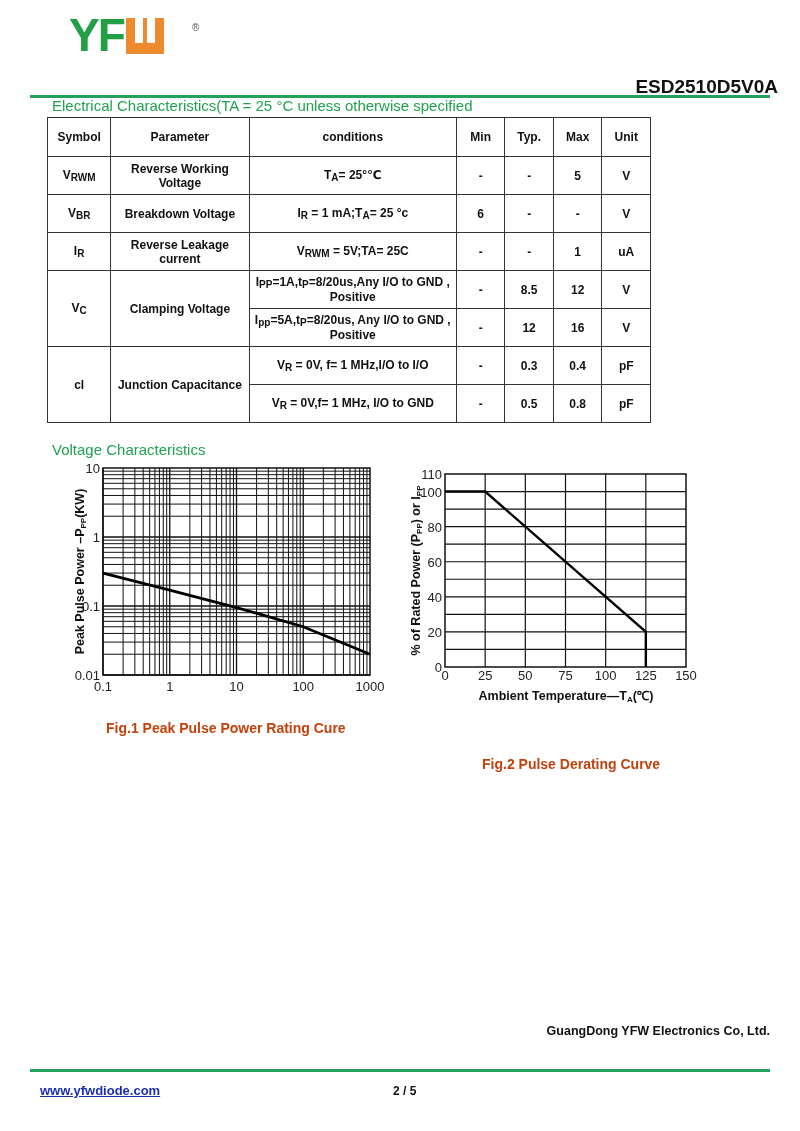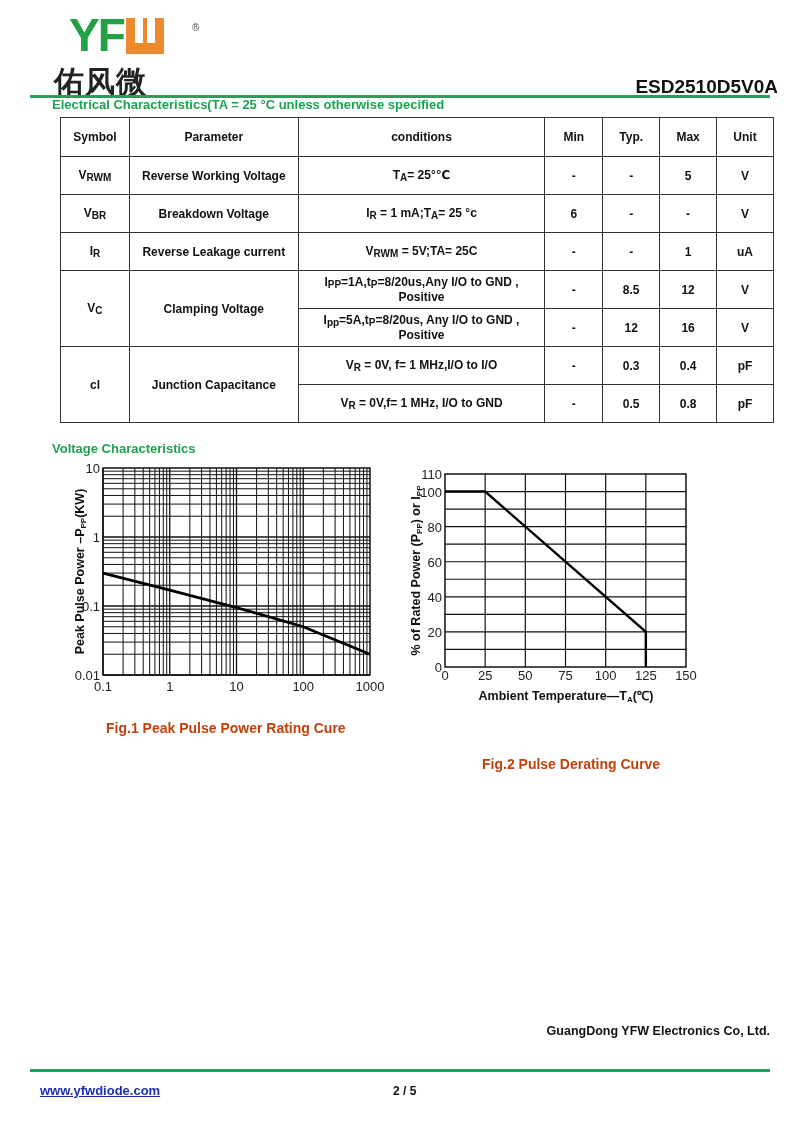--- a/index.html
+++ b/index.html
@@ -13,25 +13,25 @@
   .logo-w::before { content: ""; position: absolute; left: 9px; top: 0; width: 20px; height: 25px; background: #fff; }
   .logo-w::after { content: ""; position: absolute; left: 17px; top: 0; width: 4px; height: 25px; background: #ee8a2e; }
   .logo-reg { position: absolute; left: 148px; top: 10px; font-size: 10px; color: #555; }
   .logo-cn { position: absolute; left: 10px; top: 50px; font-size: 30px; font-weight: bold; color: #222; letter-spacing: 1px; font-family: "DejaVu Sans", sans-serif; }
 
   .part-number { position: absolute; right: 22px; top: 76px; font-size: 19px; font-weight: bold; color: #111; }
   .rule { position: absolute; left: 30px; right: 30px; height: 3px; background: #23a15a; }
   .rule.top { top: 95px; }
   .rule.bottom { top: 1069px; }
 
-  .section-title { position: absolute; left: 52px; font-size: 13px; font-weight: bold; color: #1ea24f; }
+  .section-title { position: absolute; left: 52px; font-size: 15px; font-weight: normal; color: #1ea24f; }
   .st-1 { top: 97px; }
   .st-2 { top: 441px; }
 
-  table.spec { position: absolute; left: 60px; top: 117px; width: 714px; border-collapse: collapse; font-size: 12px; }
+  table.spec { position: absolute; left: 47px; top: 117px; width: 604px; border-collapse: collapse; font-size: 12px; }
   table.spec td, table.spec th { border: 1.4px solid #333; text-align: center; vertical-align: middle; height: 38px; padding: 0 4px; }
   table.spec th { font-weight: bold; font-size: 12px; height: 39px; }
   table.spec td { font-weight: bold; }
   .col-sym { width: 69px; } .col-par { width: 169px; } .col-cond { width: 247px; }
   .col-min { width: 58px; } .col-typ { width: 57px; } .col-max { width: 57px; } .col-unit { width: 57px; }
   .sub { font-size: 10px; font-weight: bold; vertical-align: -2px; }
   .sym-main { font-weight: bold; }
 
   .chart { position: absolute; }
   .chart svg { display: block; overflow: visible; }
@@ -47,21 +47,20 @@
   .footer-company { position: absolute; right: 30px; top: 1024px; font-size: 12.5px; font-weight: bold; color: #111; }
 </style>
 </head>
 <body>
 
 <div class="logo">
   <div class="logo-latin">
     <span class="logo-y">Y</span><span class="logo-f">F</span><span class="logo-w"></span>
   </div>
   <span class="logo-reg">®</span>
-  <div class="logo-cn">佑风微</div>
 </div>
 <div class="part-number">ESD2510D5V0A</div>
 <div class="rule top"></div>
 
 <div class="section-title st-1">Electrical Characteristics(TA = 25 °C unless otherwise specified</div>
 
 <table class="spec">
   <thead>
     <tr>
       <th class="col-sym">Symbol</th>

